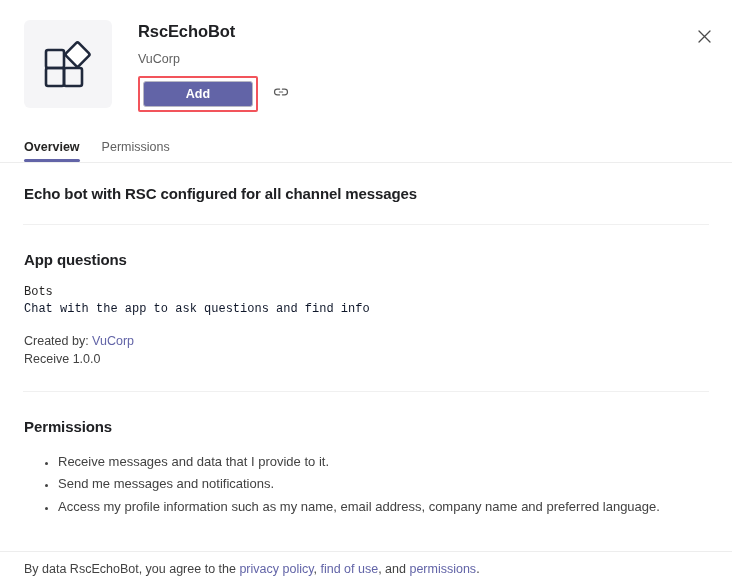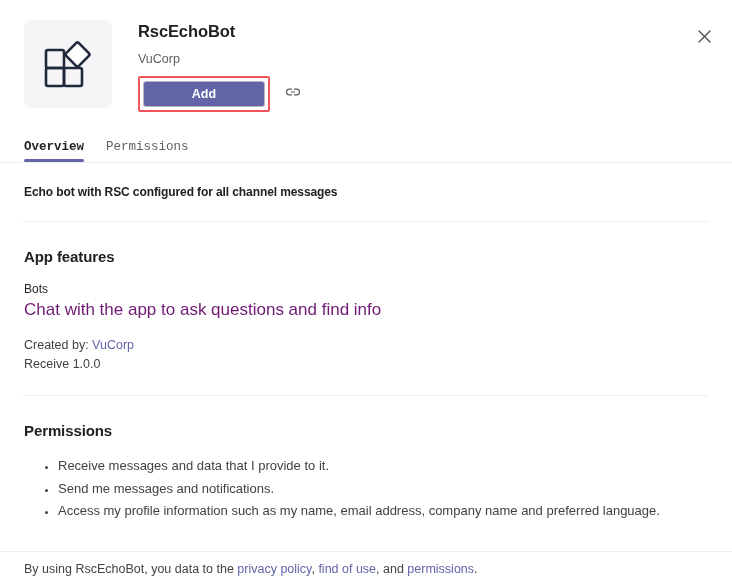--- a/index.html
+++ b/index.html
@@ -89,21 +89,21 @@
   }
   
   .add-highlight {
     border: 2px solid #f2545b;
     padding: 3px;
     border-radius: 2px;
     display: inline-block;
     line-height: 0;
   }
   .add-button {
-    width: 122px;
+    width: 110px;
     height: 26px;
     background: #6264a7;
     color: #ffffff;
     border: 1px solid #b8b8c4;
     border-radius: 3px;
     font-family: "Liberation Sans", sans-serif;
     font-size: 12.5px;
     font-weight: bold;
     cursor: pointer;
     padding: 0;
@@ -133,21 +133,21 @@
     height: 28px;
   }
   .tab {
     font-size: 12.5px;
     color: #616161;
     padding: 0 0 8px 0;
     margin-right: 22px;
     cursor: pointer;
     border: none;
     background: transparent;
-    font-family: Liberation Mono, monospace;
+    font-family: Liberation Sans, sans-serif;
     position: relative;
   }
   .tab.active {
     color: #252423;
     font-weight: bold;
   }
   .tab.active::after {
     content: "";
     position: absolute;
     left: 0;
@@ -169,21 +169,21 @@
   }
 
   
   .content { padding: 0 24px; }
 
   .section-lead {
     padding-top: 22px;
     padding-bottom: 22px;
   }
   .lead-title {
-    font-size: 12px;
+    font-size: 15px;
     font-weight: bold;
     color: #202124;
     letter-spacing: -0.1px;
     margin: 0;
   }
   .lead-desc {
     font-size: 12.5px;
     color: #616161;
     margin-top: 13px;
     line-height: 1.35;
@@ -194,29 +194,29 @@
     padding-bottom: 22px;
   }
   .section-title {
     font-size: 15px;
     font-weight: bold;
     color: #202124;
     letter-spacing: -0.1px;
     margin: 0 0 16px 0;
   }
 
-  .feature { margin-bottom: 13px; }
+  .feature { margin-bottom: 13px; font-family: Liberation Mono, monospace; }
   .feature-name {
     font-size: 12px;
     color: #252423;
     line-height: 1.45;
   }
   .feature-desc {
-    font-size: 17px;
-    color: #701a75;
+    font-size: 12px;
+    color: #0f172a;
     line-height: 1.45;
   }
 
   .meta { margin-top: 4px; }
   .meta-line {
     font-size: 12.5px;
     color: #424242;
     line-height: 1.5;
   }
   .link {
@@ -314,21 +314,21 @@
 
     <div class="section-lead">
       <div class="lead-title">Echo bot with RSC configured for all channel messages</div>
     </div>
   </div>
   <div class="divider"></div>
 
   <div class="content">
 
     <div class="section">
-      <div class="section-title">App features</div>
+      <div class="section-title">App questions</div>
 
       <div class="feature">
         <div class="feature-name">Bots</div>
         <div class="feature-desc">Chat with the app to ask questions and find info</div>
       </div>
 
 
       <div class="meta">
         <div class="meta-line">
           <span>Created by:</span>
@@ -349,17 +349,17 @@
         <li>Send me messages and notifications.</li>
         <li>Access my profile information such as my name, email address, company name and preferred language.</li>
 
       </ul>
     </div>
   </div>
 
   <div class="footer">
     <div class="divider full"></div>
     <div class="footer-text">
-      <span>By using RscEchoBot, you data to the </span><a class="link">privacy policy</a><span>, </span><a class="link">find of use</a><span>, and </span><a class="link">permissions</a><span>.</span>
+      <span>By data RscEchoBot, you agree to the </span><a class="link">privacy policy</a><span>, </span><a class="link">find of use</a><span>, and </span><a class="link">permissions</a><span>.</span>
     </div>
   </div>
 
 </div>
 
 </body></html>

